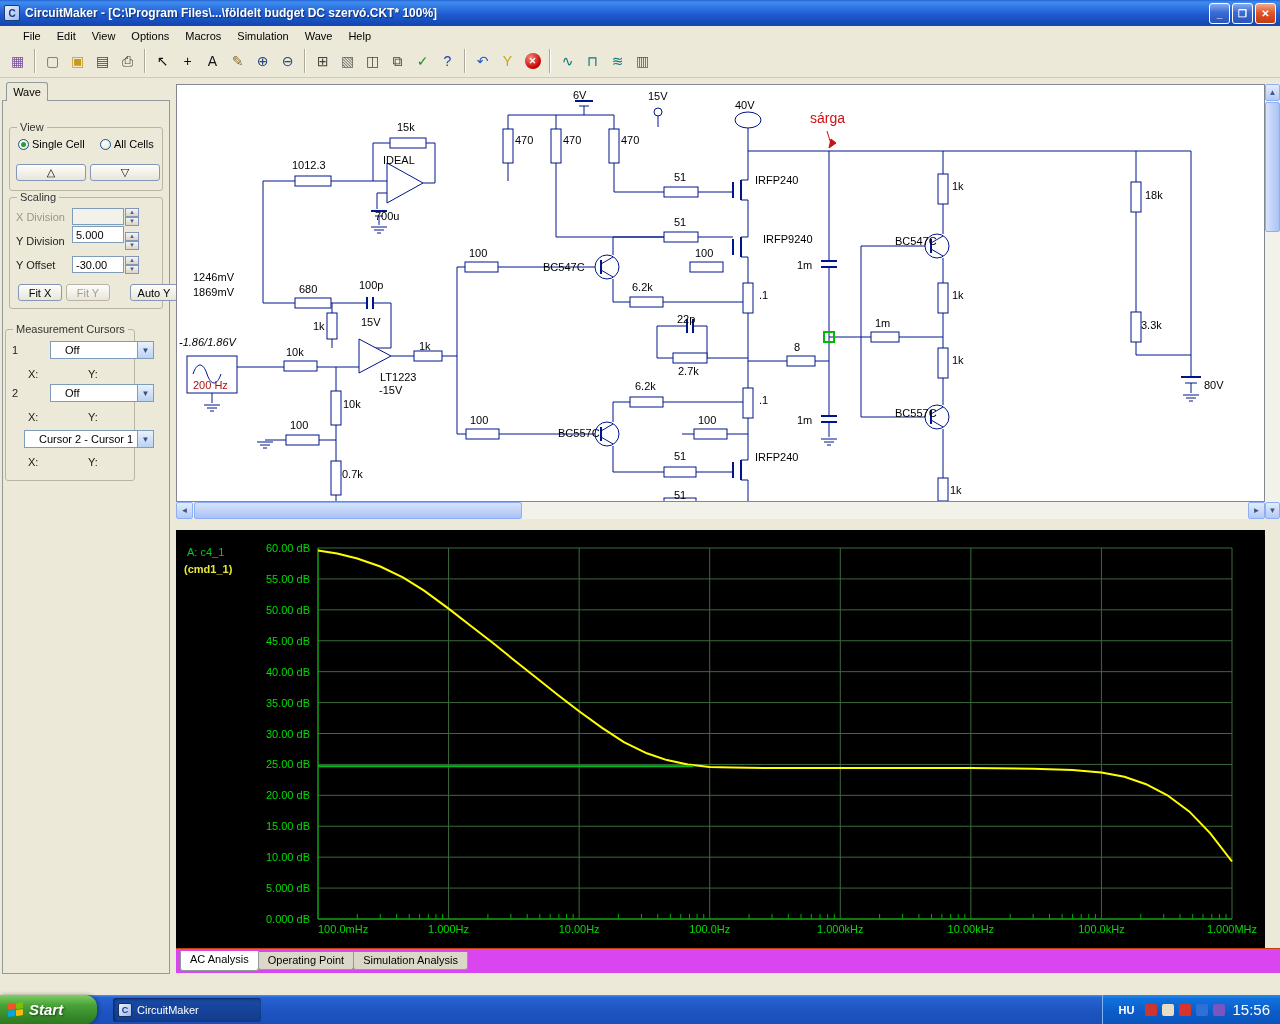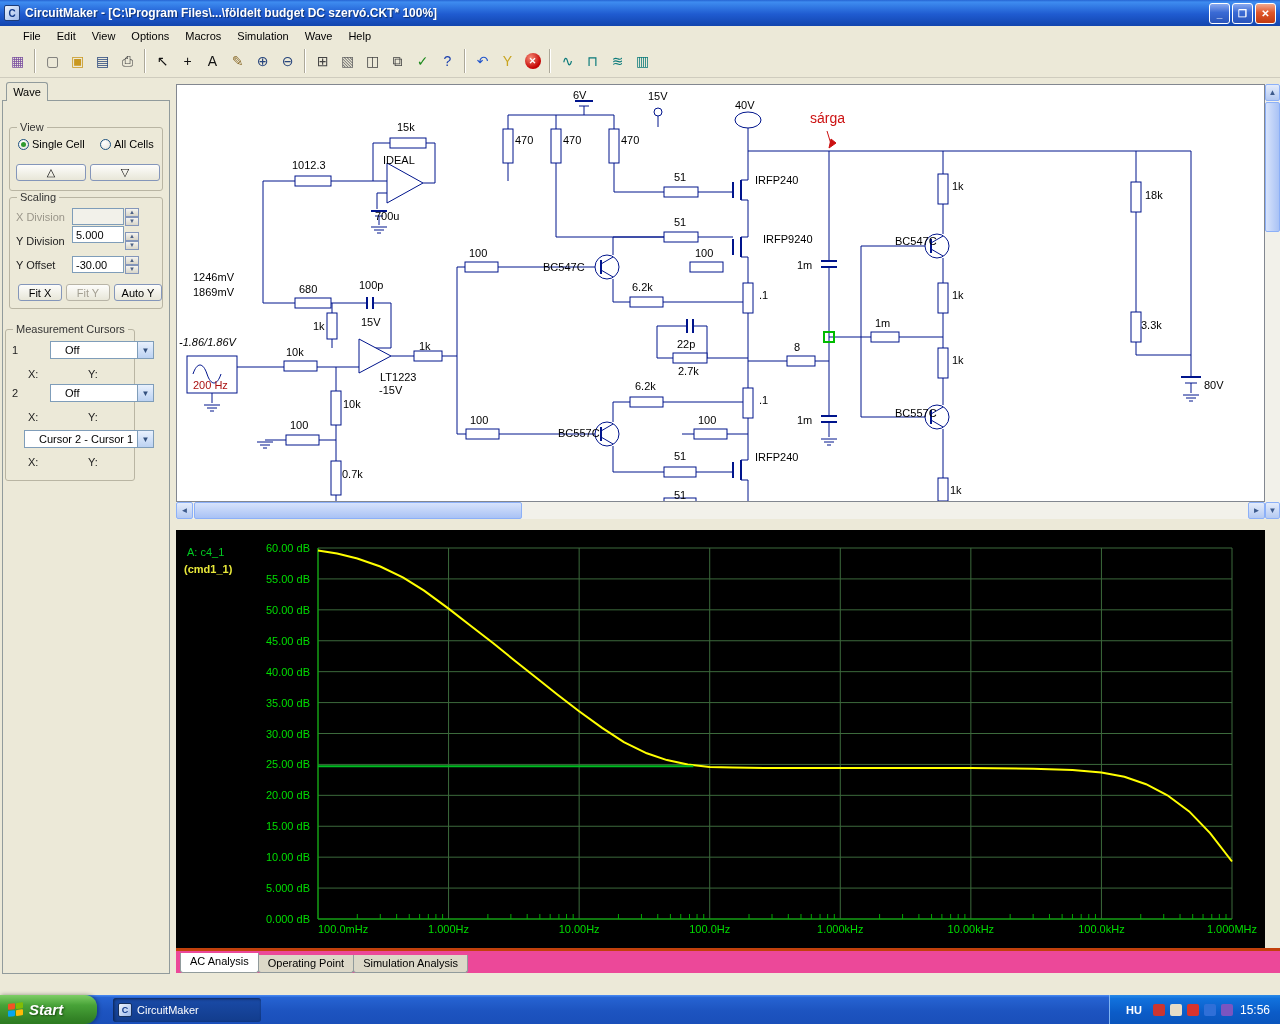--- a/index.html
+++ b/index.html
@@ -74,22 +74,22 @@
 #vscroll{position:absolute;left:1265px;top:84px;width:15px;height:435px;background:#f2f1ea}
 #hscroll .sb-thumb{background:linear-gradient(180deg,#d7e3fb,#a9c2f5)}
 
 
 #waveview{position:absolute;left:176px;top:530px;width:1089px;height:418px;background:#000}
 #trace-a,#trace-b{position:absolute;font-size:11px;white-space:nowrap}
 #trace-a{left:11px;top:16px}
 #trace-b{left:8px;top:33px}
 
 
-#tabstrip{position:absolute;left:176px;top:948px;width:1104px;height:25px;background:#ec4899;
- border-top:3px solid #c2410c;display:flex;align-items:flex-end;padding-left:4px}
+#tabstrip{position:absolute;left:176px;top:948px;width:1104px;height:25px;background:#d946ef;
+ border-top:1px solid #c2410c;display:flex;align-items:center;padding-left:4px}
 .btab{height:18px;padding:2px 9px 0 9px;border:1px solid #919b9c;border-top:none;margin-right:-1px;
  background:#dcd8c8;font-size:11px;cursor:default;border-radius:0 0 3px 3px}
 .btab.active{background:#fff;position:relative;z-index:2;height:20px}
 
 
 #taskbar{position:absolute;left:0;top:995px;width:1280px;height:29px;
  background:linear-gradient(180deg,#4b8cf5 0%,#2663d2 9%,#1d54c0 55%,#1a4fba 100%);display:flex;align-items:center}
 #start-btn{height:29px;width:97px;color:#fff;font-weight:bold;font-style:italic;font-size:15px;
  display:flex;align-items:center;gap:5px;padding-left:8px;border-radius:0 12px 12px 0;
  background:linear-gradient(180deg,#7ece66 0%,#48a338 35%,#348427 80%,#2c7a20 100%);
@@ -101,21 +101,21 @@
 #task-btn{margin-left:16px;width:148px;height:24px;border-radius:3px;display:flex;align-items:center;gap:5px;
  padding-left:5px;color:#fff;background:linear-gradient(180deg,#1a4ba8,#123c8c);
  box-shadow:inset 1px 1px 3px rgba(0,0,0,.5);cursor:default}
 #task-icon{width:14px;height:14px;background:linear-gradient(135deg,#eef3fc,#9db9ea);border:1px solid #16305e;
  border-radius:2px;color:#123a8a;font-size:9px;font-weight:bold;display:flex;align-items:center;justify-content:center}
 #tray{margin-left:auto;height:29px;display:flex;align-items:center;gap:7px;padding:0 10px 0 12px;
  background:linear-gradient(180deg,#2a8ae8 0%,#1172dd 12%,#0b5cc8 60%,#0a55bd 100%);
  border-left:1px solid #7fb4f2;color:#fff}
 #lang-ind{font-size:11px;font-weight:bold;padding:1px 4px;cursor:default}
 .tray-ic{width:12px;height:12px;border-radius:2px;cursor:default}
-#clock{font-size:12px;cursor:default}
+#clock{font-size:15px;cursor:default}
 </style>
 </head>
 <body>
 
 <div id="win">
 
   <div id="titlebar">
     <div id="app-icon">C</div>
     <span id="title-text">CircuitMaker - [C:\Program Files\...\földelt budget DC szervó.CKT* 100%]</span>
     <div class="cap-btns">
@@ -201,21 +201,21 @@
             <div>▼</div>
           </span>
         <span class="xy" style="left:6px;top:61px">Y Offset</span>
         <input class="field" style="left: 62px; top: 58px; width: 52px;" value="-30.00">
         <span class="spin" style="left:115px;top:58px">
             <div>▲</div>
             <div>▼</div>
           </span>
         <div class="xpbtn" style="left:8px;top:86px;width:44px;height:17px">Fit X</div>
         <div class="xpbtn disabled" style="left:56px;top:86px;width:44px;height:17px">Fit Y</div>
-        <div class="xpbtn" style="left:104px;top:86px;width:48px;height:17px">Auto Y</div>
+        <div class="xpbtn" style="left:120px;top:86px;width:48px;height:17px">Auto Y</div>
       </div>
 
       <div class="group" style="left:2px;top:228px;width:130px;height:152px">
         <span class="glabel">Measurement Cursors</span>
         <span class="xy" style="left:6px;top:14px">1</span>
         <div class="combo" style="left:44px;top:11px;width:104px">
           <span class="ctext">Off</span>
           <span class="carr">▼</span>
         </div>
         <span class="xy" style="left:22px;top:38px">X:</span>
@@ -442,21 +442,21 @@
         <span class="sch-label" style="left: 292px; top: 162px;">100</span>
         <span class="sch-label" style="left: 518px; top: 162px;">100</span>
         <span class="sch-label" style="left: 366px; top: 176px;">BC547C</span>
         <span class="sch-label" style="left: 620px; top: 174px;">1m</span>
         <span class="sch-label" style="left: 16px; top: 186px;">1246mV</span>
         <span class="sch-label" style="left: 16px; top: 201px;">1869mV</span>
         <span class="sch-label" style="left: 455px; top: 196px;">6.2k</span>
         <span class="sch-label" style="left: 122px; top: 198px;">680</span>
         <span class="sch-label" style="left: 182px; top: 194px;">100p</span>
         <span class="sch-label" style="left: 582px; top: 204px;">.1</span>
-        <span class="sch-label" style="left: 500px; top: 228px; margin-top: 25px;">22p</span>
+        <span class="sch-label" style="left: 500px; top: 228px;">22p</span>
         <span class="sch-label" style="left: 136px; top: 235px;">1k</span>
         <span class="sch-label" style="left: 184px; top: 231px;">15V</span>
         <span class="sch-label" style="left: 617px; top: 256px;">8</span>
         <span class="sch-label" style="left: 698px; top: 232px;">1m</span>
         <span class="sch-label" style="left: 2px; top: 251px; font-style: italic;">-1.86/1.86V</span>
         <span class="sch-label" style="left: 109px; top: 261px;">10k</span>
         <span class="sch-label" style="left: 242px; top: 255px;">1k</span>
         <span class="sch-label" style="left: 203px; top: 286px;">LT1223</span>
         <span class="sch-label" style="left: 202px; top: 299px;">-15V</span>
         <span class="sch-label" style="left: 16px; top: 294px; color: rgb(170, 17, 17);">200 Hz</span>

